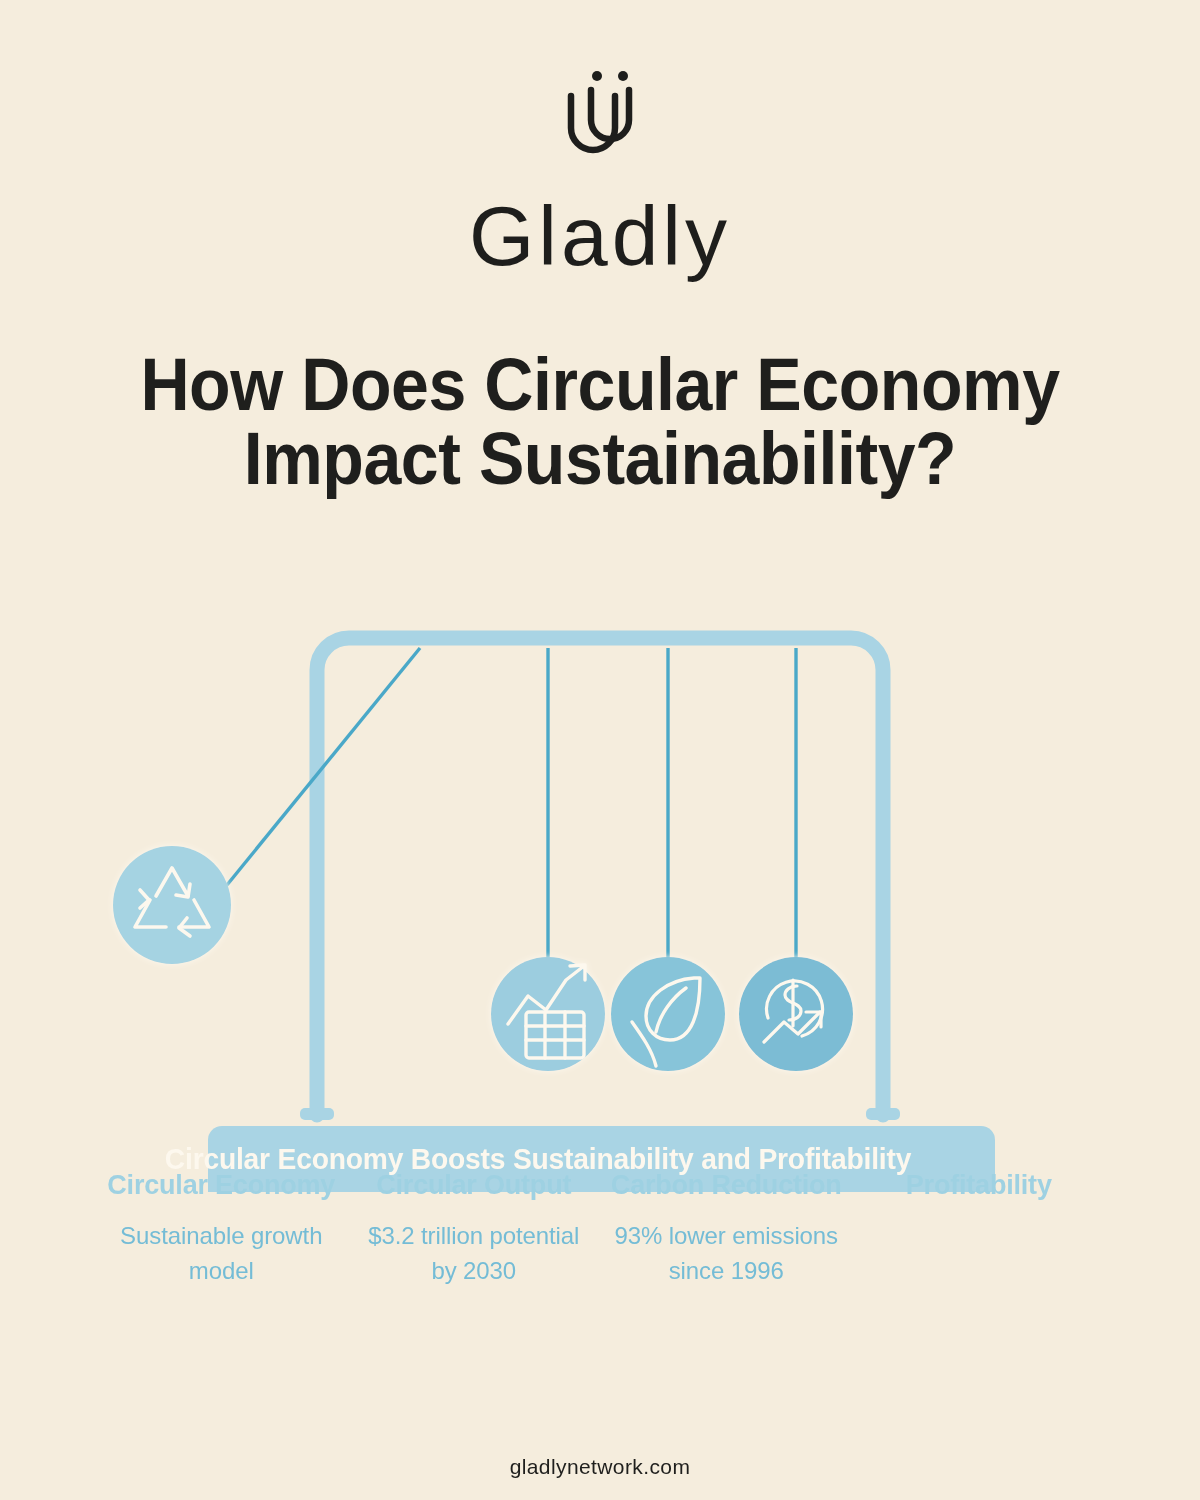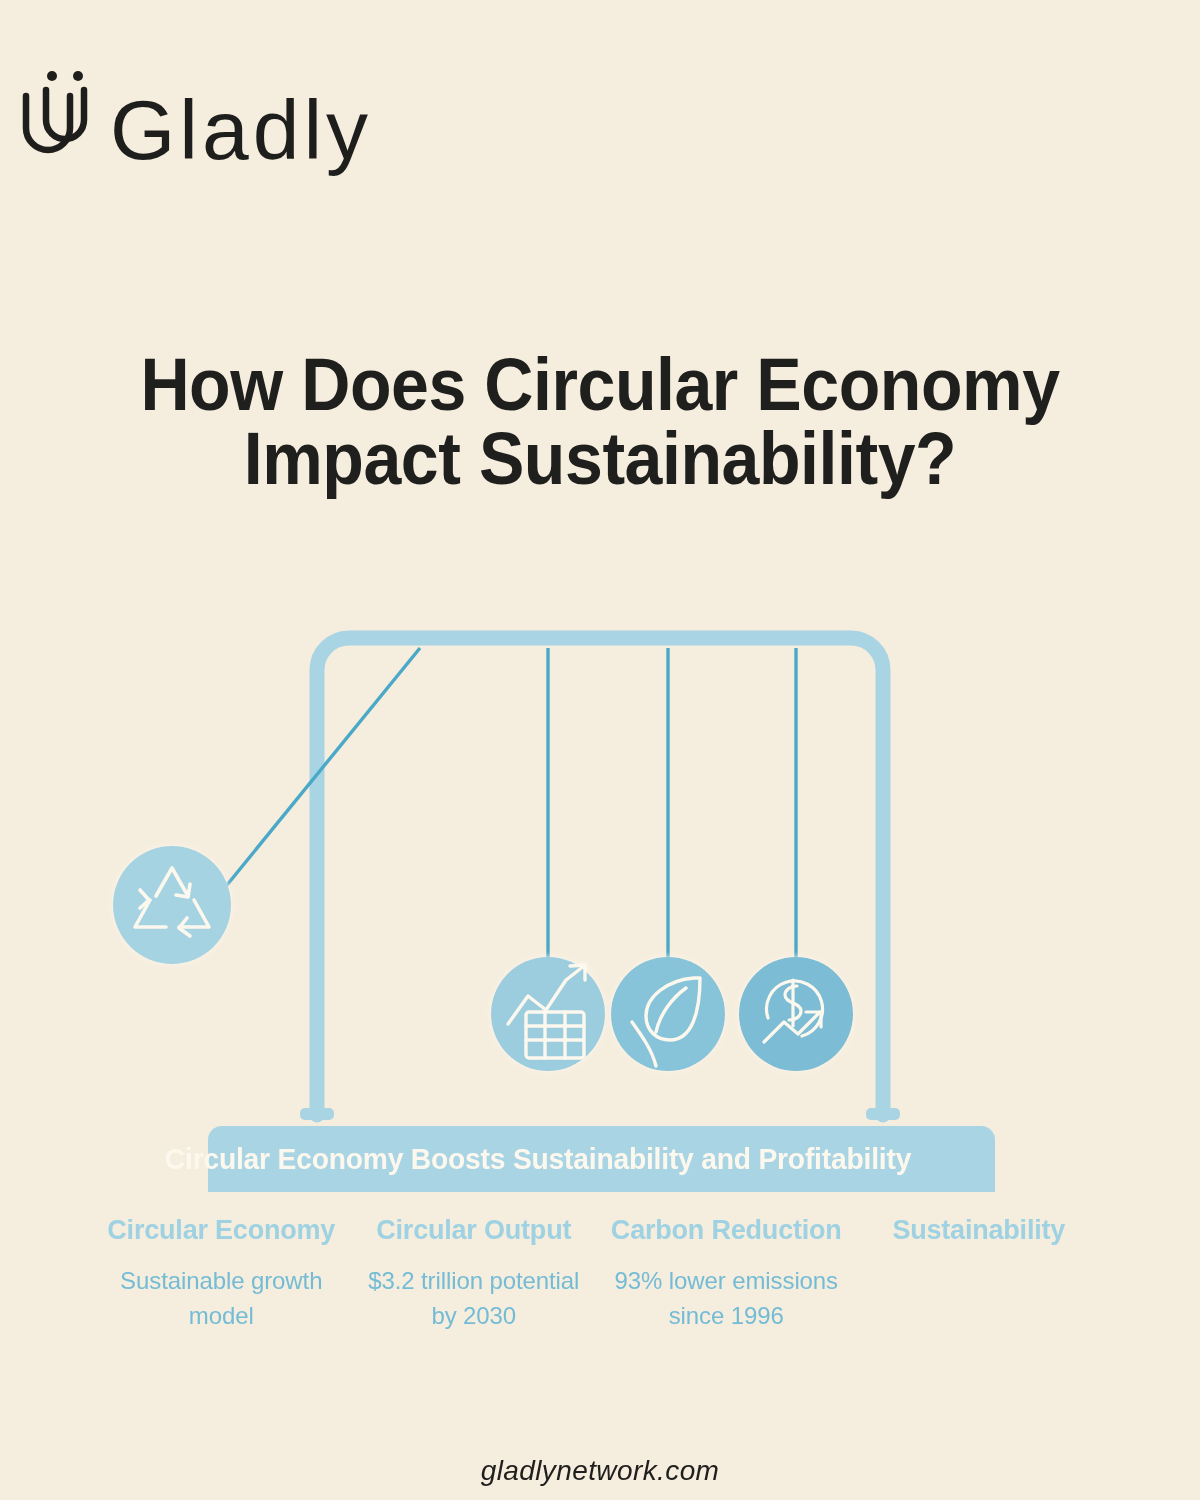--- a/index.html
+++ b/index.html
@@ -17,22 +17,22 @@
     width:1200px;
     height:1500px;
     background:#f5eddd;
   }
 
   
   .brand {
     position:absolute;
     top:62px; left:0; right:0;
     display:flex;
-    flex-direction:row;
-    align-items:flex-end;
+    flex-direction:column;
+    align-items:center;
   }
   .brand-mark { width:110px; height:110px; display:block; }
   .brand-name {
     margin-top:22px;
     font-family:"Liberation Sans", sans-serif;
     font-size:84px;
     font-weight:400;
     letter-spacing:4px;
     color:#1e1e1c;
     line-height:1;
@@ -56,21 +56,21 @@
   
   .cradle {
     position:absolute;
     top:600px; left:0;
     width:1200px; height:620px;
   }
 
   
   .columns {
     position:absolute;
-    top:1213px; left:95px;
+    top:1168px; left:95px;
     width:1010px;
     display:flex;
     justify-content:space-between;
   }
   .col { width:25%; text-align:center; padding:0 8px; }
   .col-title {
     font-size:27px;
     font-weight:700;
     color:#9ed1e2;
     line-height:1.3;
@@ -83,24 +83,23 @@
     color:#74bcd6;
     line-height:1.45;
     letter-spacing:-0.1px;
   }
 
   
   .footer {
     position:absolute;
     left:0; right:0; top:1455px;
     text-align:center;
-    font-size:28px;
+    font-size:21px;
     letter-spacing:0.4px;
     color:#1f1f1d;
-    font-style:italic;
   }
 </style>
 </head>
 <body>
 
 <div id="page">
 
   <div class="brand">
     <svg class="brand-mark" viewBox="0 0 110 110">
 
@@ -219,20 +218,20 @@
       <div class="col-title">Circular Output</div>
       <div class="col-desc">$3.2 trillion potential by 2030</div>
     </div>
 
     <div class="col">
       <div class="col-title">Carbon Reduction</div>
       <div class="col-desc">93% lower emissions since 1996</div>
     </div>
 
     <div class="col">
-      <div class="col-title">Sustainability</div>
+      <div class="col-title">Profitability</div>
     </div>
 
   </div>
 
   <div class="footer">gladlynetwork.com</div>
 
 </div>
 
 </body></html>

